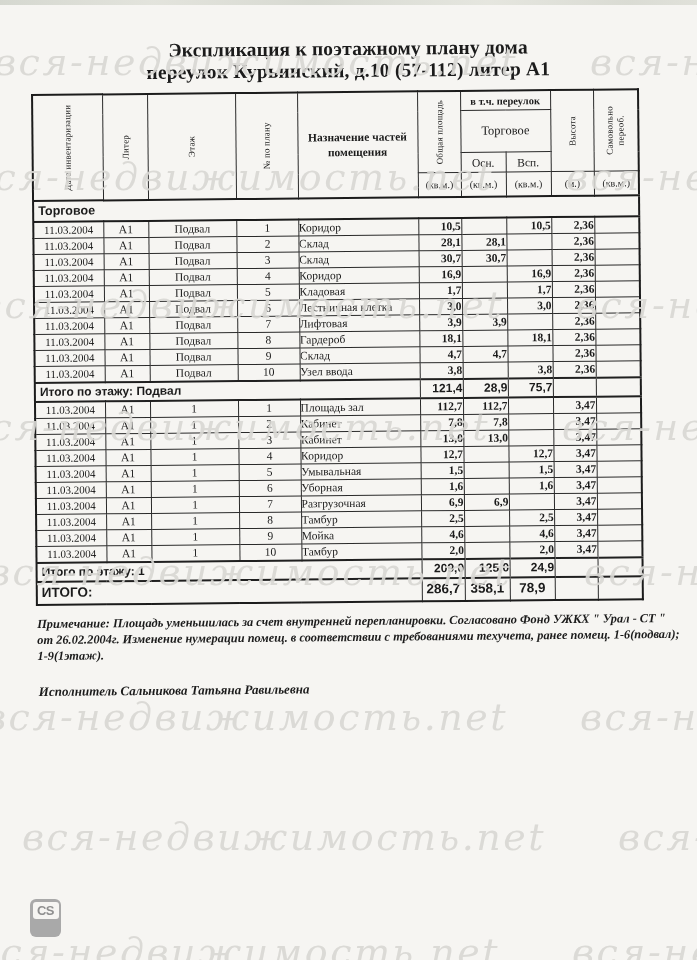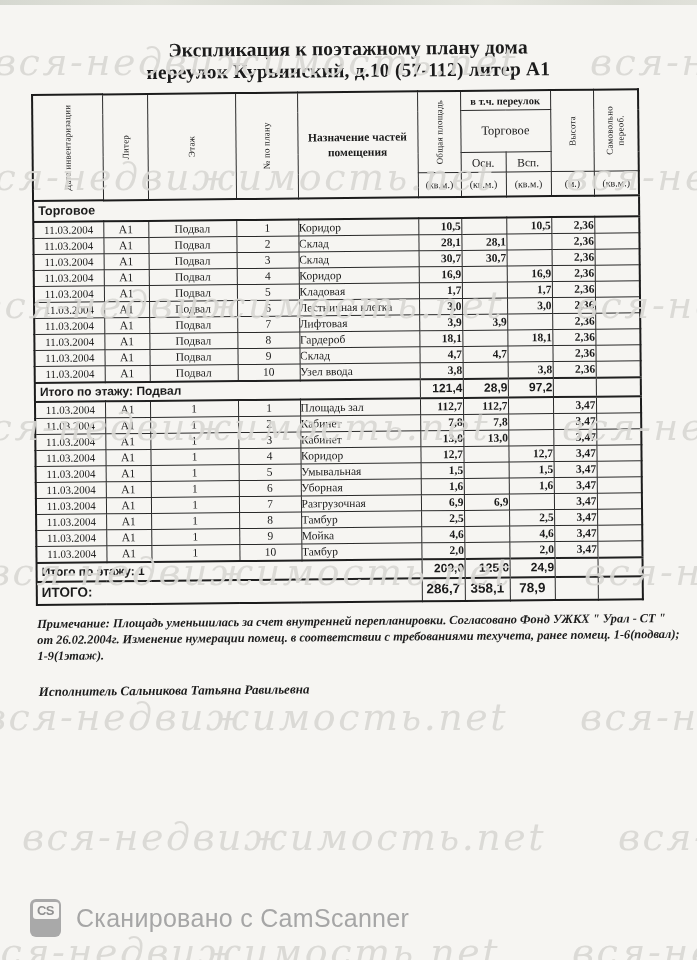--- a/index.html
+++ b/index.html
@@ -272,21 +272,21 @@
           <td class="r num">3,8</td>
           <td class="r num">2,36</td>
           <td class="c"></td>
         </tr>
       </tbody>
     <tbody>
       <tr class="subtotal">
         <td colspan="5" class="slabel">Итого по этажу: Подвал</td>
         <td class="r">121,4</td>
         <td class="r">28,9</td>
-        <td class="r">97,2</td>
+        <td class="r">75,7</td>
         <td></td>
         <td></td>
       </tr>
     </tbody>
     <tbody id="rows-floor1">
         <tr>
           <td class="c f-date">11.03.2004</td>
           <td class="c">А1</td>
           <td class="c">1</td>
           <td class="c">1</td>
@@ -438,14 +438,13 @@
     <div class="wm-row" style="top: 550px; left: -12px;"><span>вся-недвижимость.net</span><span>вся-недвижимость.net</span></div>
     <div class="wm-row" style="top: 695px; left: -16px;"><span>вся-недвижимость.net</span><span>вся-недвижимость.net</span></div>
     <div class="wm-row" style="top: 815px; left: 22px;"><span>вся-недвижимость.net</span><span>вся-недвижимость.net</span></div>
     <div class="wm-row" style="top: 930px; left: -24px;"><span>вся-недвижимость.net</span><span>вся-недвижимость.net</span></div>
   </div>
 
 <div class="footer">
   <div class="cs-badge">
     <span class="cs-inner">CS</span>
   </div>
-  <span class="cs-text">Сканировано с CamScanner</span>
 </div>
 
 </body></html>

